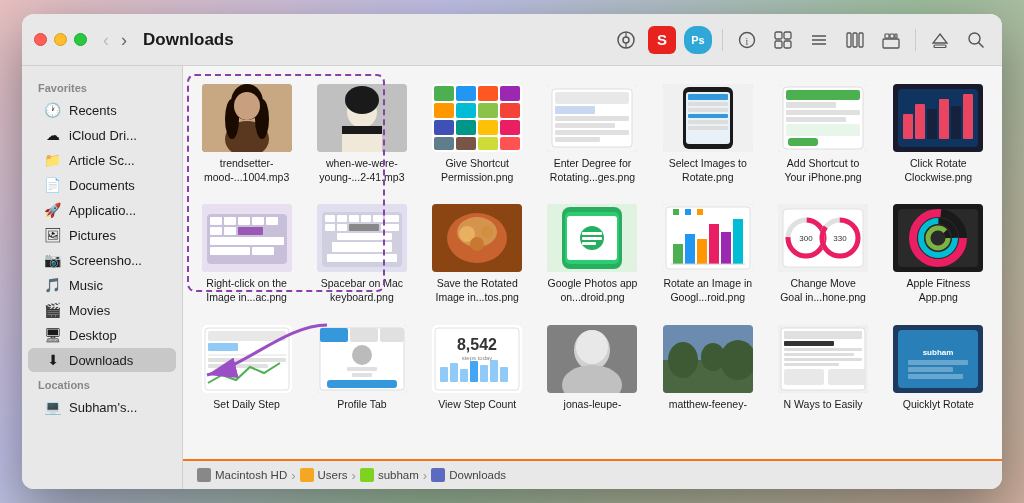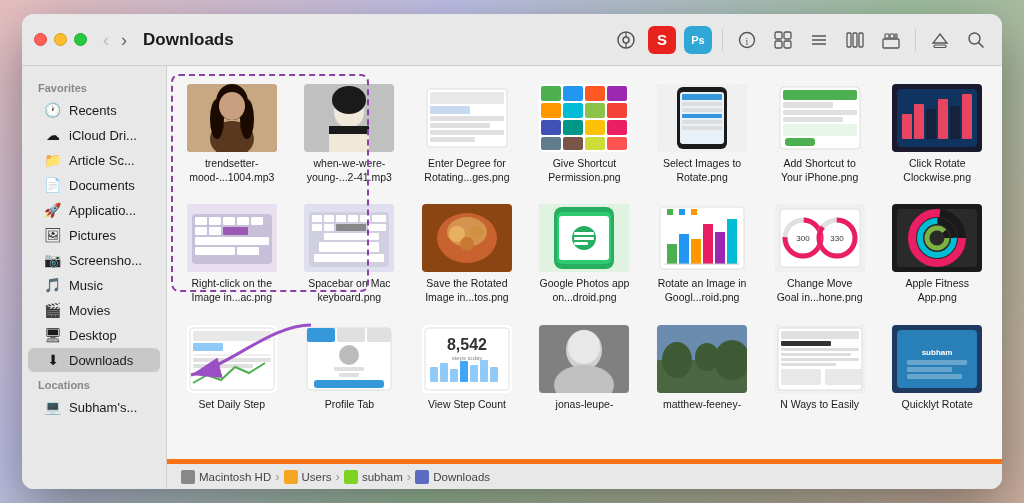--- a/index.html
+++ b/index.html
@@ -92,21 +92,21 @@
       align-items: center;
       justify-content: center;
       color: white;
       font-weight: 900;
       font-size: 15px;
     }
     .app-icon-ps {
       width: 28px;
       height: 28px;
       background: #2fa8d8;
-      border-radius: 7px;
+      border-radius: 12px;
       display: flex;
       align-items: center;
       justify-content: center;
       color: white;
       font-weight: 700;
       font-size: 11px;
     }
     .tb-sep {
       width: 1px;
       height: 22px;
@@ -114,21 +114,21 @@
       margin: 0 2px;
     }
     
     .main {
       display: flex;
       flex: 1;
       overflow: hidden;
     }
     
     .sidebar {
-      width: 145px;
+      width: 161px;
       background: #e8e8e8;
       padding: 10px 0;
       border-right: 1px solid #d0d0d0;
       flex-shrink: 0;
       overflow-y: auto;
     }
     .sidebar-section-label {
       font-size: 11px;
       font-weight: 600;
       color: #888;
@@ -207,21 +207,21 @@
     
     .thumb-person-woman {
       background: linear-gradient(180deg, #c0a080 0%, #806040 100%);
       width: 100%; height: 100%;
       display: flex; align-items: flex-end; justify-content: center;
     }
     
     .breadcrumb-bar {
       height: 30px;
       background: #e8e8e8;
-      border-top: 5px solid #f97316;
+      border-top: 2px solid #f97316;
       display: flex;
       align-items: center;
       padding: 0 14px;
       gap: 4px;
       font-size: 11.5px;
       color: #444;
       flex-shrink: 0;
     }
     .bc-sep { color: #999; font-size: 13px; }
     .bc-item {
@@ -395,35 +395,20 @@
               <rect x="25" y="42" width="40" height="30" fill="#f0e8d8"></rect>
               <ellipse cx="45" cy="16" rx="17" ry="14" fill="#1a1a1a"></ellipse>
               <rect x="25" y="42" width="40" height="8" fill="#1a1a1a"></rect>
             </svg>
           </div>
           <span class="file-name">when-we-were-young-...2-41.mp3</span>
         </div>
         <div class="file-item">
           <div class="file-thumb">
             <svg width="90" height="68" viewBox="0 0 90 68" style="width:100%;height:100%">
-              <rect width="90" height="68" fill="#f5f5f5"></rect>
-              <rect x="5" y="5" width="80" height="58" rx="3" fill="white" stroke="#ddd"></rect>
-              <rect x="8" y="8" width="74" height="12" rx="2" fill="#e8e8e8"></rect>
-              <rect x="8" y="22" width="40" height="8" rx="1" fill="#c8d8f0"></rect>
-              <rect x="8" y="32" width="74" height="5" rx="1" fill="#e0e0e0"></rect>
-              <rect x="8" y="39" width="60" height="5" rx="1" fill="#e0e0e0"></rect>
-              <rect x="8" y="46" width="74" height="5" rx="1" fill="#e0e0e0"></rect>
-              <rect x="8" y="53" width="45" height="5" rx="1" fill="#e0e0e0"></rect>
-            </svg>
-          </div>
-          <span class="file-name">Enter Degree for Rotating...ges.png</span>
-        </div>
-        <div class="file-item">
-          <div class="file-thumb">
-            <svg width="90" height="68" viewBox="0 0 90 68" style="width:100%;height:100%">
               <rect width="90" height="68" fill="white"></rect>
               <rect x="2" y="2" width="20" height="15" rx="2" fill="#4CAF50"></rect>
               <rect x="24" y="2" width="20" height="15" rx="2" fill="#2196F3"></rect>
               <rect x="46" y="2" width="20" height="15" rx="2" fill="#FF5722"></rect>
               <rect x="68" y="2" width="20" height="15" rx="2" fill="#9C27B0"></rect>
               <rect x="2" y="19" width="20" height="15" rx="2" fill="#FF9800"></rect>
               <rect x="24" y="19" width="20" height="15" rx="2" fill="#00BCD4"></rect>
               <rect x="46" y="19" width="20" height="15" rx="2" fill="#8BC34A"></rect>
               <rect x="68" y="19" width="20" height="15" rx="2" fill="#F44336"></rect>
               <rect x="2" y="36" width="20" height="15" rx="2" fill="#3F51B5"></rect>
@@ -434,20 +419,35 @@
               <rect x="24" y="53" width="20" height="13" rx="2" fill="#795548"></rect>
               <rect x="46" y="53" width="20" height="13" rx="2" fill="#CDDC39"></rect>
               <rect x="68" y="53" width="20" height="13" rx="2" fill="#FF5252"></rect>
             </svg>
           </div>
           <span class="file-name">Give Shortcut Permission.png</span>
         </div>
         <div class="file-item">
           <div class="file-thumb">
             <svg width="90" height="68" viewBox="0 0 90 68" style="width:100%;height:100%">
+              <rect width="90" height="68" fill="#f5f5f5"></rect>
+              <rect x="5" y="5" width="80" height="58" rx="3" fill="white" stroke="#ddd"></rect>
+              <rect x="8" y="8" width="74" height="12" rx="2" fill="#e8e8e8"></rect>
+              <rect x="8" y="22" width="40" height="8" rx="1" fill="#c8d8f0"></rect>
+              <rect x="8" y="32" width="74" height="5" rx="1" fill="#e0e0e0"></rect>
+              <rect x="8" y="39" width="60" height="5" rx="1" fill="#e0e0e0"></rect>
+              <rect x="8" y="46" width="74" height="5" rx="1" fill="#e0e0e0"></rect>
+              <rect x="8" y="53" width="45" height="5" rx="1" fill="#e0e0e0"></rect>
+            </svg>
+          </div>
+          <span class="file-name">Enter Degree for Rotating...ges.png</span>
+        </div>
+        <div class="file-item">
+          <div class="file-thumb">
+            <svg width="90" height="68" viewBox="0 0 90 68" style="width:100%;height:100%">
               <rect width="90" height="68" fill="#f0f0f0"></rect>
               <rect x="20" y="3" width="50" height="62" rx="6" fill="#1a1a1a"></rect>
               <rect x="23" y="8" width="44" height="52" rx="3" fill="#e8f0f8"></rect>
               <rect x="25" y="10" width="40" height="6" rx="1" fill="#3498db"></rect>
               <rect x="25" y="18" width="40" height="4" rx="1" fill="#ddd"></rect>
               <rect x="25" y="24" width="40" height="4" rx="1" fill="#ddd"></rect>
               <rect x="25" y="30" width="40" height="4" rx="1" fill="#3498db"></rect>
               <rect x="25" y="36" width="40" height="4" rx="1" fill="#ddd"></rect>
               <rect x="25" y="42" width="40" height="4" rx="1" fill="#ddd"></rect>
             </svg>

